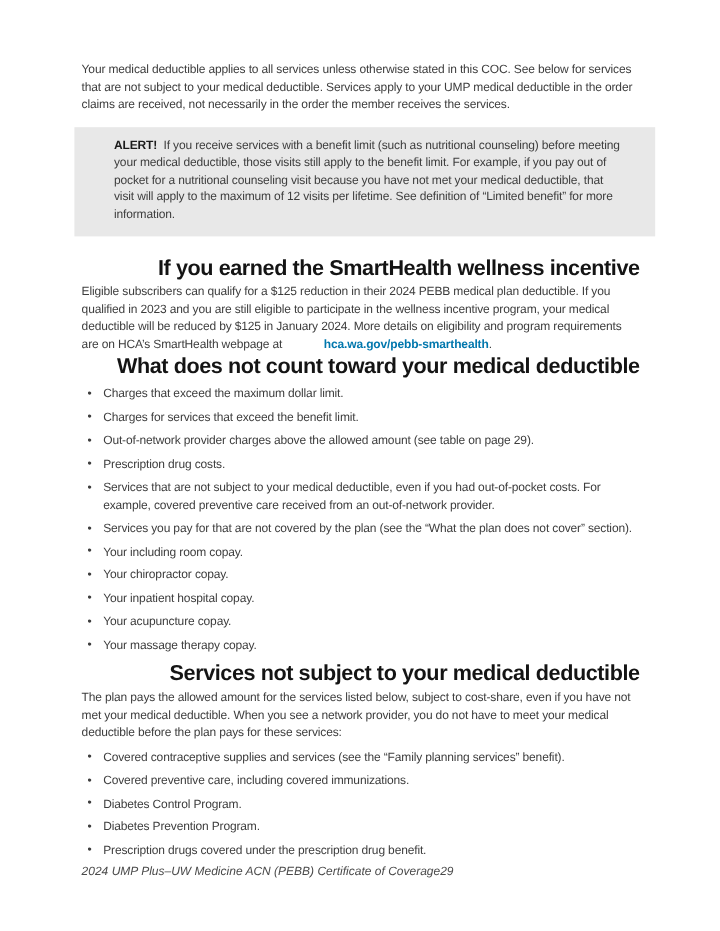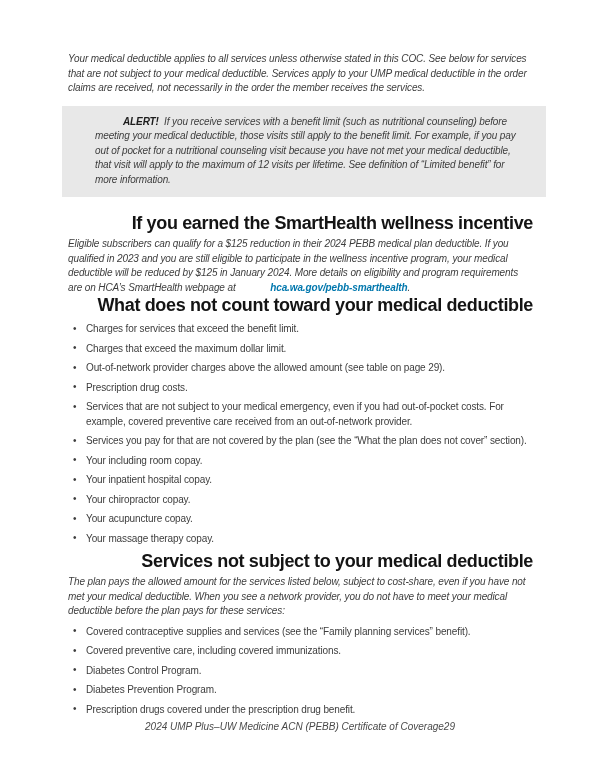--- a/index.html
+++ b/index.html
@@ -16,28 +16,27 @@
     left:68px;
     top:52px;
     width:465px;
     color:#3d3d3d;
   }
   .body-text {
     font-size:10px;
     line-height:14.5px;
     letter-spacing:-0.12px;
     margin:0;
-    font-style:italic;
   }
   .alert-box {
     background:#e8e8e8;
     margin:10px -13px 0 -6px;
     padding:9px 26px 10px 33px;
   }
-  .alert-label { font-weight:700; color:#1c1c1c;margin-left:28px; }
+  .alert-label { font-weight:700; color:#1c1c1c; }
   .heading {
     font-size:18px;
     line-height:21px;
     font-weight:700;
     color:#141414;
     letter-spacing:-0.35px;
     margin:0 0 3px 0;
     text-align:right;
   }
   .mt-lg { margin-top:16px; }
@@ -68,21 +67,21 @@
     text-decoration:none;
     cursor:pointer;
     padding-left:32px;
   }
   .footer {
     position:absolute;
     left:68px;
     right:68px;
     top:721px;
     display:flex;
-    justify-content:center;
+    justify-content:flex-start;
     align-items:baseline;
     font-size:10px;
     font-style:italic;
     color:#4a4a4a;
   }
 </style>
 </head>
 <body>
 
 <div class="page">
@@ -92,29 +91,29 @@
 
     <div class="alert-box">
       <p class="body-text"><span class="alert-label">ALERT!</span>&nbsp; <span>If you receive services with a benefit limit (such as nutritional counseling) before meeting your medical deductible, those visits still apply to the benefit limit. For example, if you pay out of pocket for a nutritional counseling visit because you have not met your medical deductible, that visit will apply to the maximum of 12 visits per lifetime. See definition of “Limited benefit” for more information.</span></p>
     </div>
 
     <h2 class="heading mt-lg">If you earned the SmartHealth wellness incentive</h2>
     <p class="body-text"><span>Eligible subscribers can qualify for a $125 reduction in their 2024 PEBB medical plan deductible. If you qualified in 2023 and you are still eligible to participate in the wellness incentive program, your medical deductible will be reduced by $125 in January 2024. More details on eligibility and program requirements are on HCA’s SmartHealth webpage at </span><a class="link">hca.wa.gov/pebb-smarthealth</a><span>.</span></p>
 
     <h2 class="heading mt-md">What does not count toward your medical deductible</h2>
     <ul class="bullets">
+      <li>Charges that exceed the maximum dollar limit.</li>
       <li>Charges for services that exceed the benefit limit.</li>
-      <li>Charges that exceed the maximum dollar limit.</li>
       <li>Out-of-network provider charges above the allowed amount (see table on page 29).</li>
       <li>Prescription drug costs.</li>
-      <li>Services that are not subject to your medical emergency, even if you had out-of-pocket costs. For example, covered preventive care received from an out-of-network provider.</li>
+      <li>Services that are not subject to your medical deductible, even if you had out-of-pocket costs. For example, covered preventive care received from an out-of-network provider.</li>
       <li>Services you pay for that are not covered by the plan (see the “What the plan does not cover” section).</li>
       <li>Your including room copay.</li>
+      <li>Your chiropractor copay.</li>
       <li>Your inpatient hospital copay.</li>
-      <li>Your chiropractor copay.</li>
       <li>Your acupuncture copay.</li>
       <li>Your massage therapy copay.</li>
     </ul>
 
     <h2 class="heading mt-md">Services not subject to your medical deductible</h2>
     <p class="body-text">The plan pays the allowed amount for the services listed below, subject to cost-share, even if you have not met your medical deductible. When you see a network provider, you do not have to meet your medical deductible before the plan pays for these services:</p>
     <ul class="bullets">
       <li>Covered contraceptive supplies and services (see the “Family planning services” benefit).</li>
       <li>Covered preventive care, including covered immunizations.</li>
       <li>Diabetes Control Program.</li>

